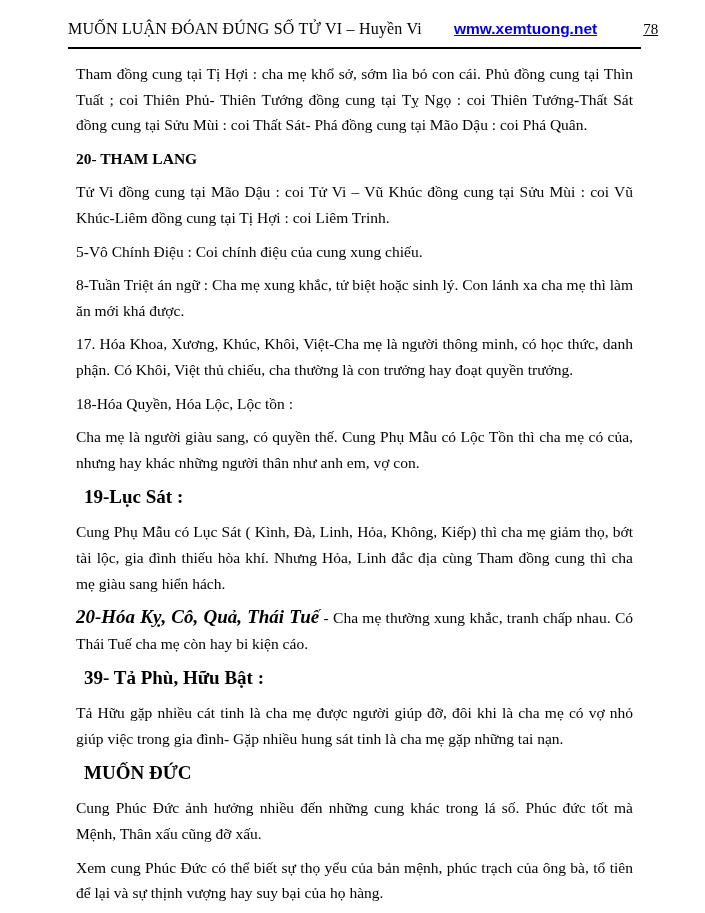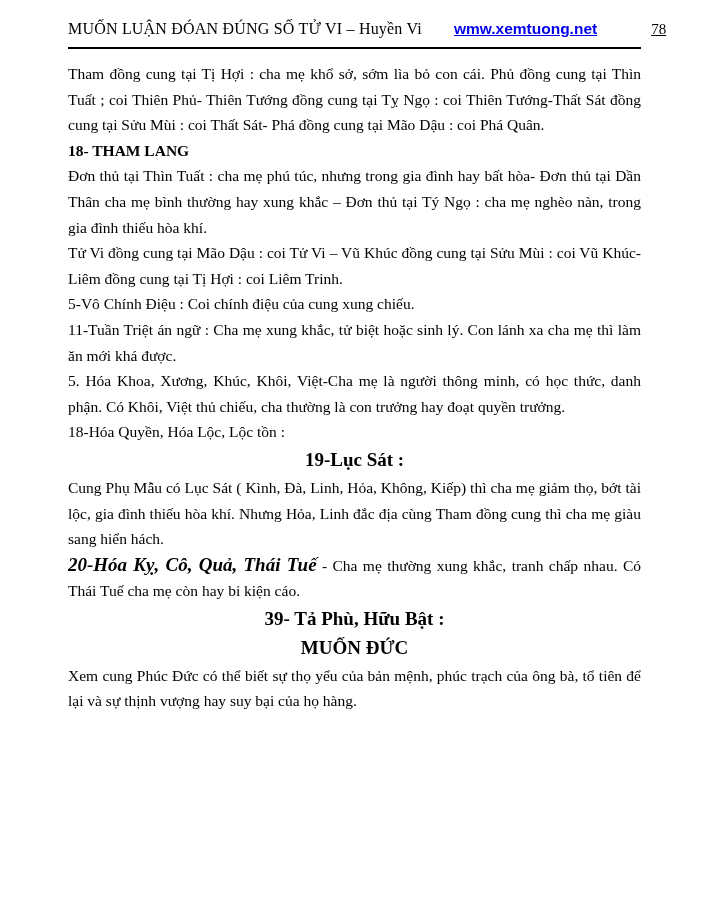--- a/index.html
+++ b/index.html
@@ -31,50 +31,50 @@
     font-size: 16px;
     letter-spacing: 0.2px;
     flex: 1 1 auto;
   }
   .hdr-link {
     font-family: "Liberation Sans", sans-serif;
     font-weight: bold;
     font-size: 15.5px;
     color: #0000ee;
     text-decoration: underline;
-    margin-right: 22px;
+    margin-right: 14px;
   }
   .hdr-page {
     font-size: 15px;
     text-decoration: underline;
   }
   .hdr-rule {
     border: none;
     border-top: 2px solid #000000;
     margin: 9px 0 0 0;
   }
   
   .content {
     margin-top: 12px;
     font-size: 15.5px;
     line-height: 25.6px;
     text-align: justify;
   }
   .content p {
-    margin: 0;
+    margin: 8px;
   }
   .hb {
     font-weight: bold;
     text-align: left;
   }
   .hl {
     font-weight: bold;
     font-size: 19px;
     line-height: 28px;
-    text-align: center;
+    text-align: left;
     margin: 1px 16px !important;
   }
   .lead-large {
     font-weight: bold;
     font-size: 19px;
     font-style: italic;
   }
 </style>
 </head>
 <body>
@@ -83,29 +83,31 @@
 
   <div class="hdr">
     <span class="hdr-title">MUỐN LUẬN ĐÓAN ĐÚNG SỐ TỬ VI – Huyền Vi</span>
     <a class="hdr-link" href="#">wmw.xemtuong.net</a>
     <span class="hdr-page">78</span>
   </div>
   <hr class="hdr-rule">
 
   <div class="content">
     <p class="p">Tham đồng cung  tại Tị Hợi : cha mẹ khổ sở, sớm lìa bỏ con cái. Phủ đồng cung tại Thìn Tuất ; coi Thiên Phủ- Thiên Tướng đồng cung tại Tỵ Ngọ : coi Thiên Tướng-Thất Sát đồng cung tại Sửu Mùi : coi Thất Sát- Phá đồng cung tại Mão Dậu : coi Phá Quân.</p>
-    <p class="hb">18- THAM LANG</p>
-    <p class="p">Đơn thủ tại Thìn Tuất : cha mẹ phú túc, nhưng trong gia đình hay bất hòa- Đơn thủ tại Dần Thân cha mẹ bình thường hay xung khắc – Đơn thủ tại Tý Ngọ : cha mẹ nghèo nàn, trong gia đình thiếu hòa khí.</p>
+    <p class="hb">20- THAM LANG</p>
     <p class="p">Tử Vi đồng cung tại Mão Dậu : coi Tử Vi – Vũ Khúc đồng cung tại Sửu Mùi : coi Vũ Khúc-Liêm đồng cung tại Tị Hợi : coi Liêm Trinh.</p>
     <p class="p">5-Vô Chính Điệu : Coi chính điệu của cung xung chiếu.</p>
-    <p class="p">11-Tuần Triệt án ngữ : Cha mẹ xung khắc, tử  biệt hoặc sinh lý. Con  lánh xa cha mẹ thì làm ăn mới khá được.</p>
-    <p class="p">5. Hóa Khoa, Xương, Khúc, Khôi, Việt-Cha mẹ là người thông minh, có học thức, danh phận. Có Khôi, Việt thủ chiếu, cha thường là con trưởng hay đoạt quyền trưởng.</p>
+    <p class="p">8-Tuần Triệt án ngữ : Cha mẹ xung khắc, tử  biệt hoặc sinh lý. Con  lánh xa cha mẹ thì làm ăn mới khá được.</p>
+    <p class="p">17. Hóa Khoa, Xương, Khúc, Khôi, Việt-Cha mẹ là người thông minh, có học thức, danh phận. Có Khôi, Việt thủ chiếu, cha thường là con trưởng hay đoạt quyền trưởng.</p>
     <p class="p">18-Hóa Quyền, Hóa Lộc, Lộc tồn :</p>
+    <p class="p">Cha mẹ là người giàu sang, có quyền thế. Cung Phụ Mẫu  có Lộc Tồn thì cha mẹ có của, nhưng hay khác những người thân như anh em, vợ con.</p>
     <p class="hl">19-Lục Sát :</p>
     <p class="p">Cung Phụ Mẫu có Lục Sát ( Kình, Đà, Linh, Hỏa, Không, Kiếp) thì  cha mẹ giảm thọ, bớt tài lộc, gia đình thiếu hòa khí. Nhưng Hỏa, Linh đắc địa cùng Tham đồng cung thì cha mẹ giàu sang hiển hách.</p>
     <p class="p"><b class="lead-large">20-Hóa Kỵ, Cô, Quả, Thái Tuế</b><span>  - Cha mẹ thường xung khắc, tranh chấp nhau. Có Thái Tuế cha mẹ còn hay bi kiện cáo.</span></p>
     <p class="hl">39- Tả Phù, Hữu Bật :</p>
+    <p class="p">Tả Hữu gặp nhiều cát tinh là cha mẹ được người giúp đỡ, đôi khi là cha mẹ có vợ nhỏ giúp việc trong gia đình- Gặp nhiều hung sát tinh là cha mẹ gặp những tai nạn.</p>
     <p class="hl">MUỐN ĐỨC</p>
+    <p class="p"> Cung Phúc Đức ảnh hưởng nhiều đến những cung khác trong lá  số. Phúc đức tốt mà Mệnh, Thân xấu cũng đỡ xấu.</p>
     <p class="p">Xem cung Phúc Đức  có  thể biết sự thọ yểu của bản mệnh, phúc trạch của ông bà, tổ tiên để lại và sự thịnh vượng hay suy bại của họ hàng.</p>
 
   </div>
 
 </div>
 
 </body></html>

